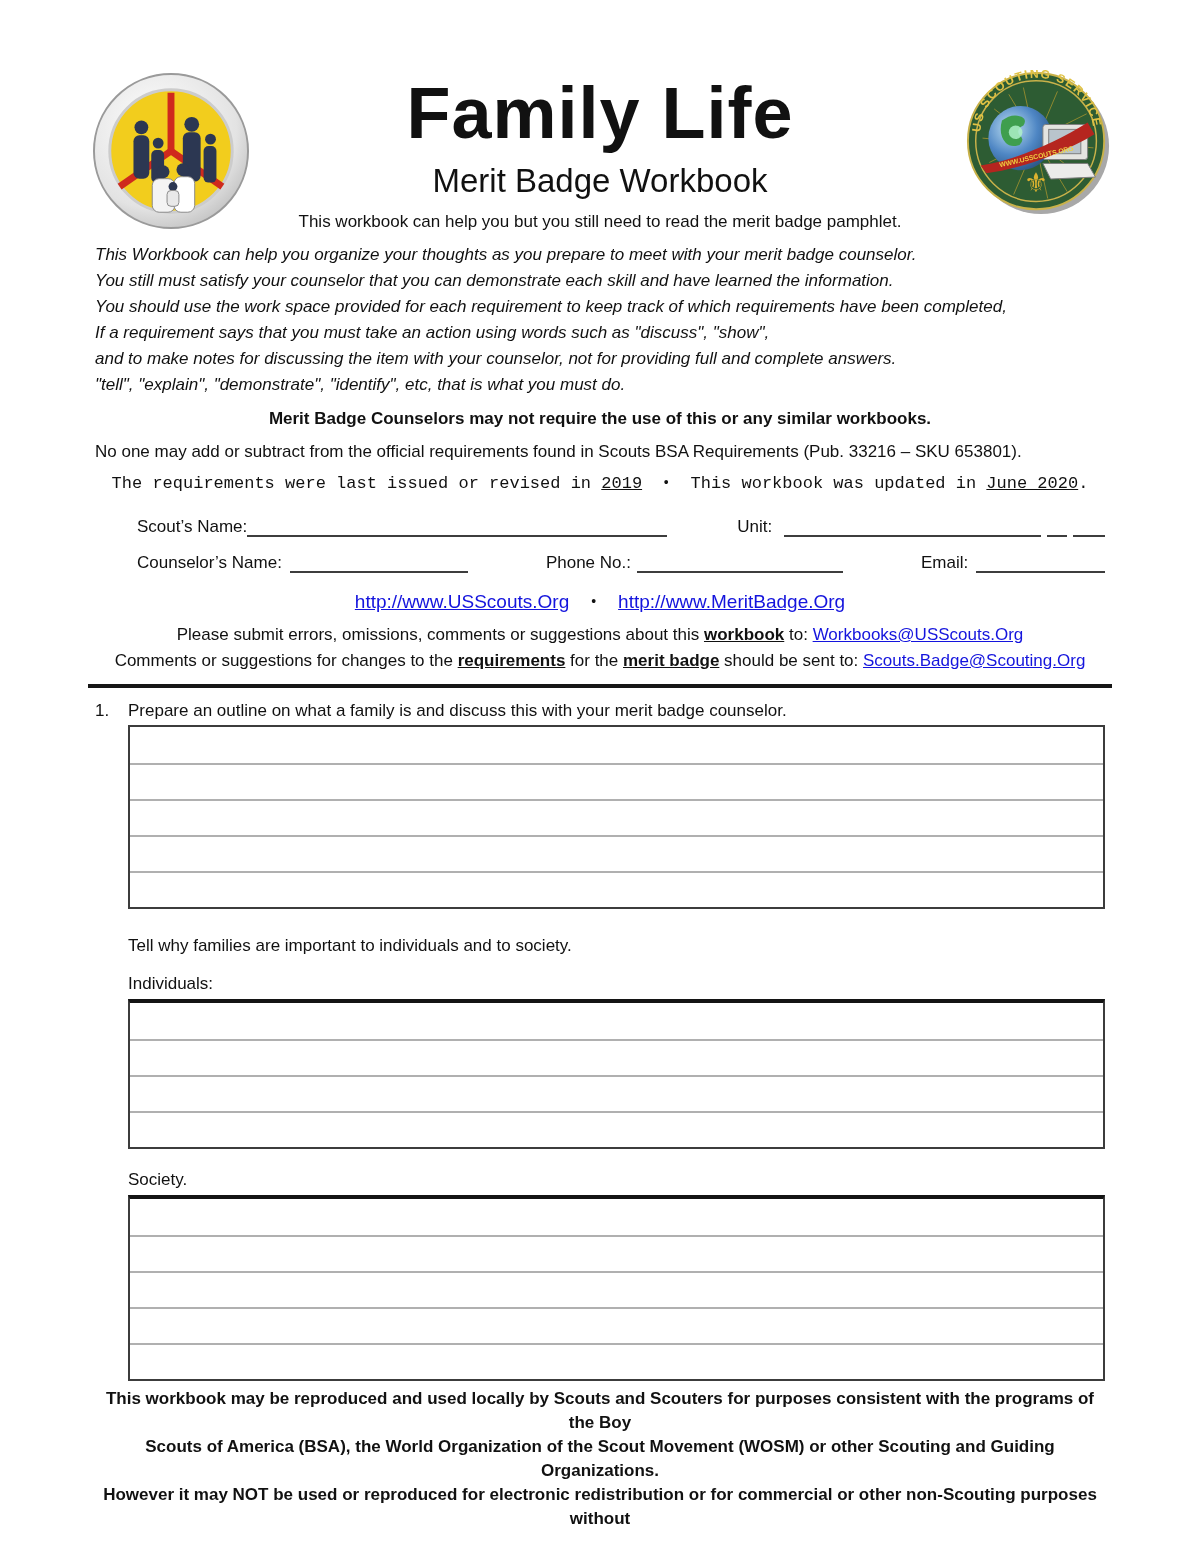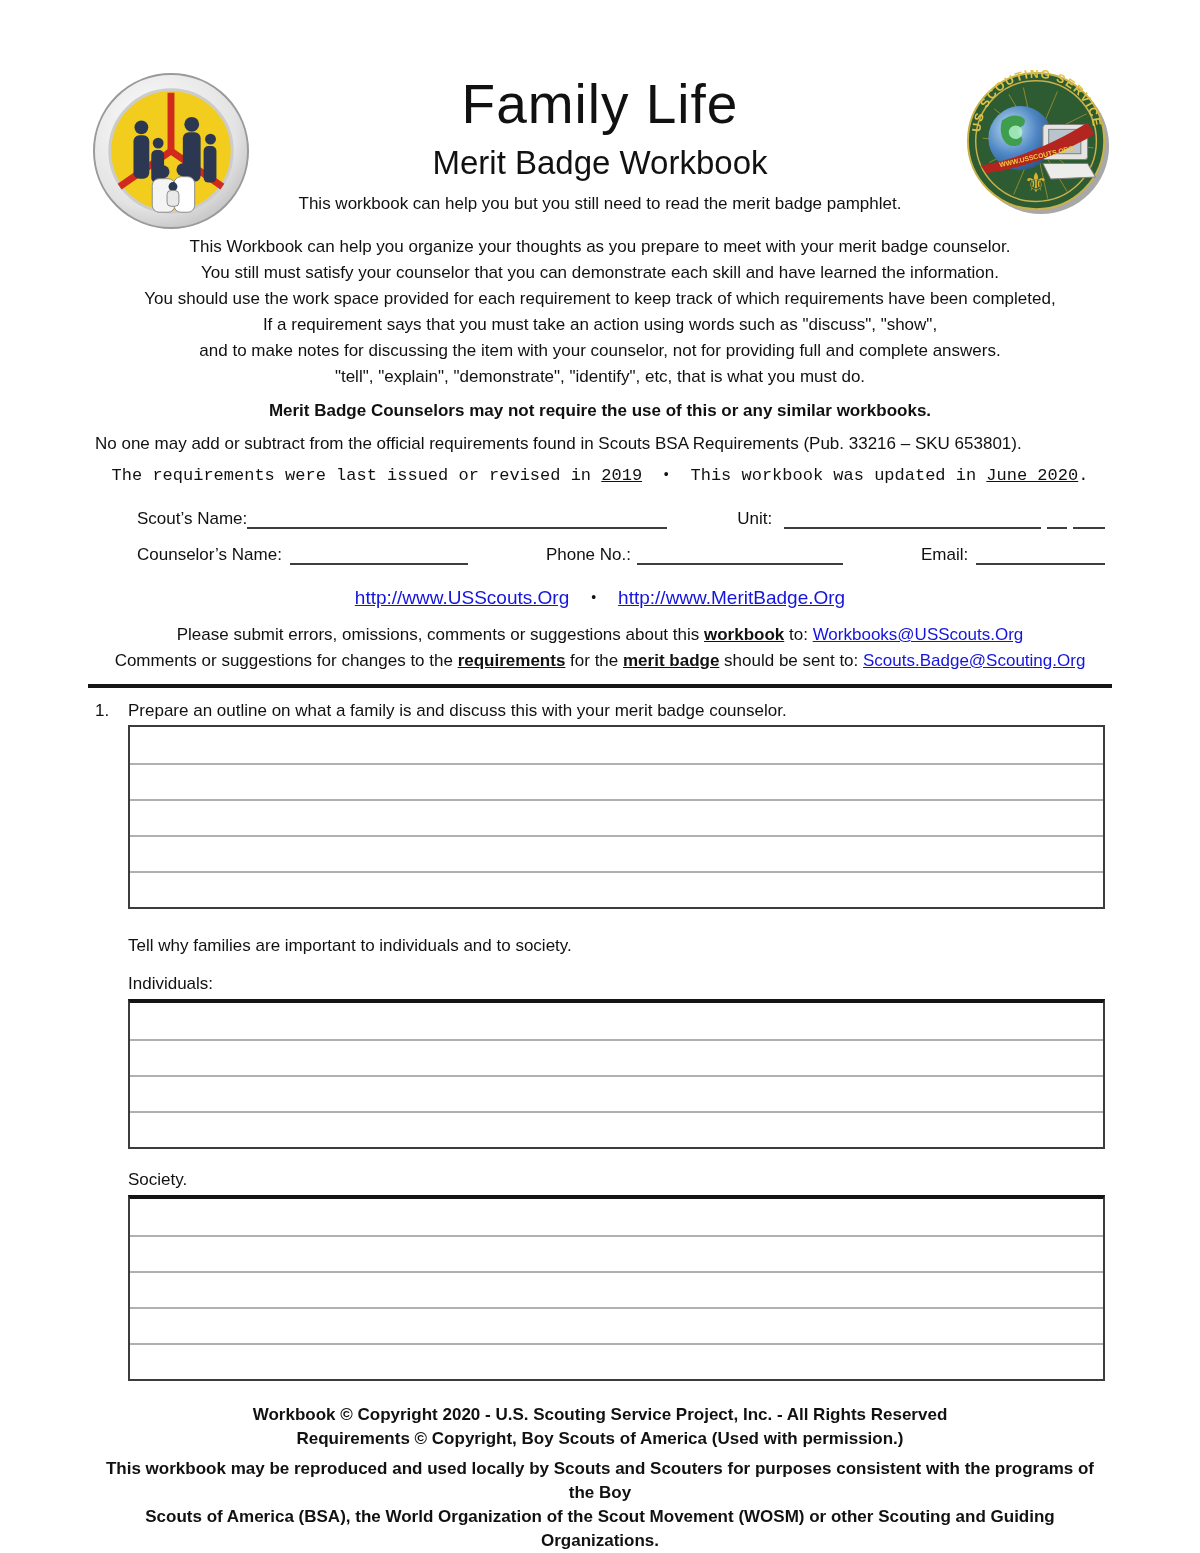--- a/index.html
+++ b/index.html
@@ -10,42 +10,42 @@
     color:#111; font-size:17px;
   }
   .page { position:relative; width:1200px; height:1553px; }
   .content { margin:0 95px; }
 
   
   .header { position:relative; height:218px; }
   .badge-left { position:absolute; left:92px; top:72px; width:158px; height:158px; }
   .badge-right { position:absolute; left:963px; top:70px; width:150px; height:146px; }
   .title-stack { text-align:center; padding-top:76px; }
-  .doc-title { font-size:55px; font-weight:normal; letter-spacing:1px; line-height:1.05; }
+  .doc-title { font-size:72px; font-weight:bold; letter-spacing:1px; line-height:1.05; }
   .doc-subtitle { font-size:33px; font-weight:normal; margin-top:10px; }
   .doc-tagline { font-size:17px; margin-top:12px; }
 
   
-  .intro { text-align:center; margin-top:16px; line-height:26px; }
+  .intro { text-align:left; margin-top:24px; line-height:26px;font-style:italic; }
   .notice-bold { text-align:center; margin-top:8px; font-weight:bold; line-height:26px; }
   .noadd { text-align:left; margin-top:7px; line-height:26px; }
   .revision { text-align:center; margin-top:5px; line-height:26px;font-family:Liberation Mono, monospace; }
   .revision .ul { text-decoration:underline; }
   .revision .sep { display:inline-block; margin:0 20px; font-size:14px; vertical-align:1px; }
 
   
   .formrow { display:flex; align-items:flex-end; height:22px; }
   .formrow.r1 { margin-top:18px; }
   .formrow.r2 { margin-top:14px; }
   .wline { border-bottom:2px solid #3d3d3d; height:20px; }
   .lbl { white-space:nowrap;margin-left:42px; }
   .sp { flex:none; }
 
   
-  .links { text-align:center; margin-top:18px; font-size:19px; line-height:28px; }
+  .links { text-align:center; margin-top:18px; font-size:19px; line-height:20px; }
   .links .sep { display:inline-block; margin:0 22px; font-size:14px; color:#111; vertical-align:2px; }
   a.blue { color:#1414dd; text-decoration:underline; cursor:pointer; }
   .submit { text-align:center; margin-top:10px; line-height:26px; }
   .bu { font-weight:bold; text-decoration:underline; }
 
   
   .divider { border-top:4px solid #161616; margin:10px -7px 0 -7px; }
   .req { display:flex; margin-top:12px; line-height:22px; }
   .req-num { width:33px; flex:none; }
 
@@ -235,24 +235,20 @@
 
     <div class="sublabel society">Society.</div>
     <div class="wbox thick-top indent-box">
       <div class="boxrow"></div>
       <div class="boxrow"></div>
       <div class="boxrow"></div>
       <div class="boxrow"></div>
       <div class="boxrow"></div>
     </div>
 
-    <div class="copyright">
-      <div>Workbook © Copyright 2020 - U.S. Scouting Service Project, Inc. - All Rights Reserved</div>
-      <div>Requirements © Copyright, Boy Scouts of America (Used with permission.)</div>
-    </div>
 
     <div class="license">
       <div>This workbook may be reproduced and used locally by Scouts and Scouters for purposes consistent with the programs of the Boy</div>
       <div>Scouts of America (BSA), the World Organization of the Scout Movement (WOSM) or other Scouting and Guiding Organizations.</div>
       <div>However it may NOT be used or reproduced for electronic redistribution or for commercial or other non-Scouting purposes without</div>
 
     </div>
   </div>
 
 </div>

